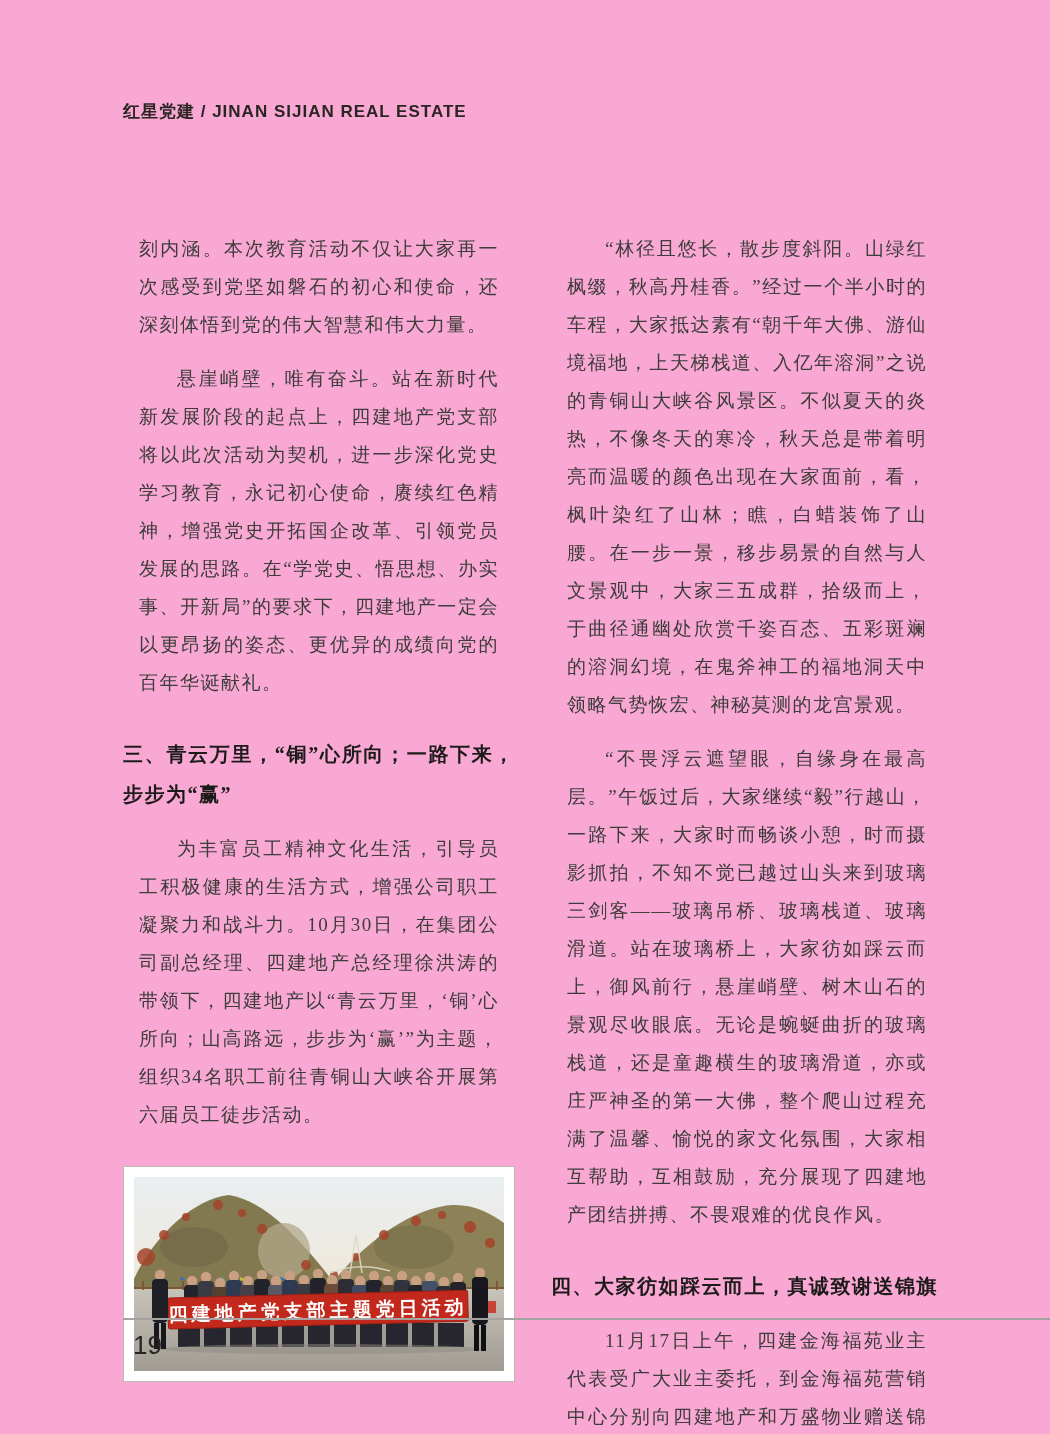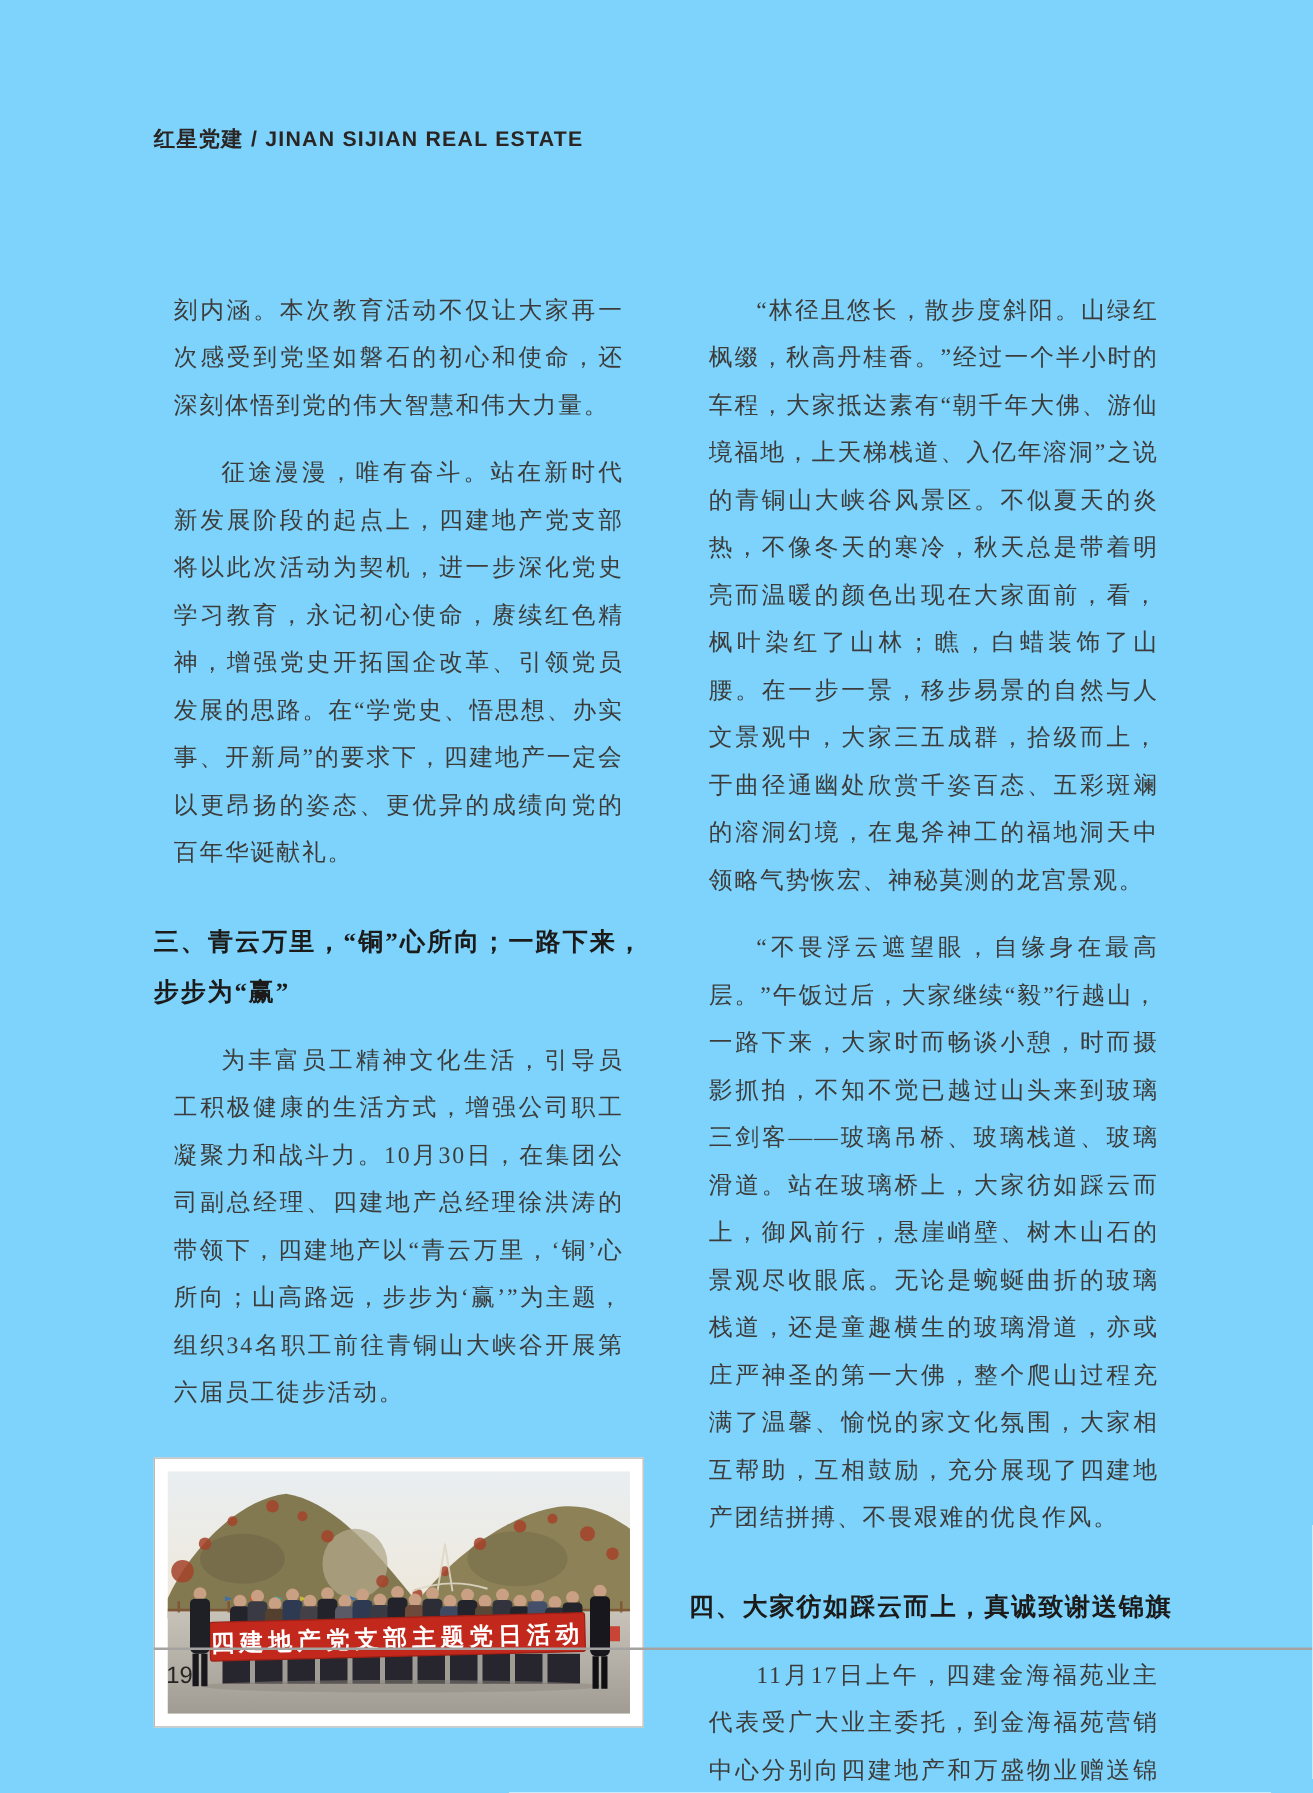--- a/index.html
+++ b/index.html
@@ -1,47 +1,47 @@
 <!DOCTYPE html>
 <html><head>
 <meta charset="utf-8">
 <style>
   html,body{margin:0;padding:0;background:#ffffff;}
-  .page{position:relative;width:1050px;height:1434px;background:#7dd3fc;overflow:hidden;
+  .page{position:relative;width:1050px;height:1434px;background:#f9a8d4;overflow:hidden;
         font-family:"Liberation Serif",serif;}
   .header{position:absolute;top:100px;left:123px;
           font-family:"Liberation Sans",sans-serif;font-weight:700;
           font-size:17px;letter-spacing:1px;color:#2a2522;}
   .columns{position:absolute;top:214px;left:123px;display:flex;gap:36px;}
   .col{width:392px;font-size:19px;line-height:38px;color:#3d3c3a;
        text-align:justify;letter-spacing:1.5px;word-break:break-all;}
   .col p{margin:16px;}
   .col p.indent{text-indent:2em;}
   .sec-heading{font-weight:700;color:#1c1b1a;font-size:20px;line-height:40px;
                margin:32px 0 10px 0;}
   .photo-frame{margin-top:32px;width:392px;box-sizing:border-box;border:1px solid #bdb9b3;
                background:#ffffff;padding:10px;}
   .photo-frame svg{display:block;}
   .footer-rule{position:absolute;left:123px;right:0;top:1318px;height:2px;background:#a5a3a1;}
   .page-number{position:absolute;left:133px;top:1330px;
-               font-family:"Liberation Sans",sans-serif;font-size:19px;color:#262422;}
+               font-family:"Liberation Sans",sans-serif;font-size:26px;color:#262422;}
   .banner-text{font-family:"Liberation Sans",sans-serif;font-weight:700;}
 </style>
 </head>
 <body>
 
 <div class="page">
 
   <div class="header">红星党建 / JINAN SIJIAN REAL ESTATE</div>
 
   <div class="columns">
 
     <div class="col">
       <p>刻内涵。本次教育活动不仅让大家再一次感受到党坚如磐石的初心和使命，还深刻体悟到党的伟大智慧和伟大力量。</p>
-      <p class="indent">征途漫漫，唯有奋斗。站在新时代新发展阶段的起点上，四建地产党支部将以此次活动为契机，进一步深化党史学习教育，永记初心使命，赓续红色精神，增强党史开拓国企改革、引领党员发展的思路。在“学党史、悟思想、办实事、开新局”的要求下，四建地产一定会以更昂扬的姿态、更优异的成绩向党的百年华诞献礼。</p>
+      <p class="indent">悬崖峭壁，唯有奋斗。站在新时代新发展阶段的起点上，四建地产党支部将以此次活动为契机，进一步深化党史学习教育，永记初心使命，赓续红色精神，增强党史开拓国企改革、引领党员发展的思路。在“学党史、悟思想、办实事、开新局”的要求下，四建地产一定会以更昂扬的姿态、更优异的成绩向党的百年华诞献礼。</p>
       <div class="sec-heading">三、青云万里，“铜”心所向；一路下来，步步为“赢”</div>
       <p class="indent">为丰富员工精神文化生活，引导员工积极健康的生活方式，增强公司职工凝聚力和战斗力。10月30日，在集团公司副总经理、四建地产总经理徐洪涛的带领下，四建地产以“青云万里，‘铜’心所向；山高路远，步步为‘赢’”为主题，组织34名职工前往青铜山大峡谷开展第六届员工徒步活动。</p>
 
       <div class="photo-frame">
         <svg width="370" height="194" viewBox="0 0 370 194" xmlns="http://www.w3.org/2000/svg">
           <defs>
             <linearGradient id="sky" x1="0" y1="0" x2="0" y2="1">
               <stop offset="0" stop-color="#e9eef1"></stop>
                 <stop offset="1" stop-color="#efe8da"></stop>
             </linearGradient>

